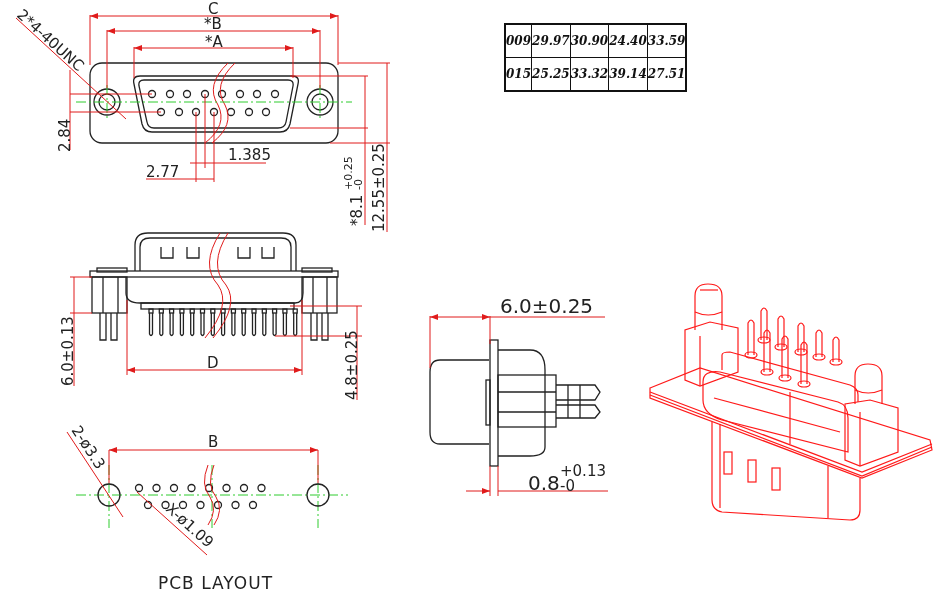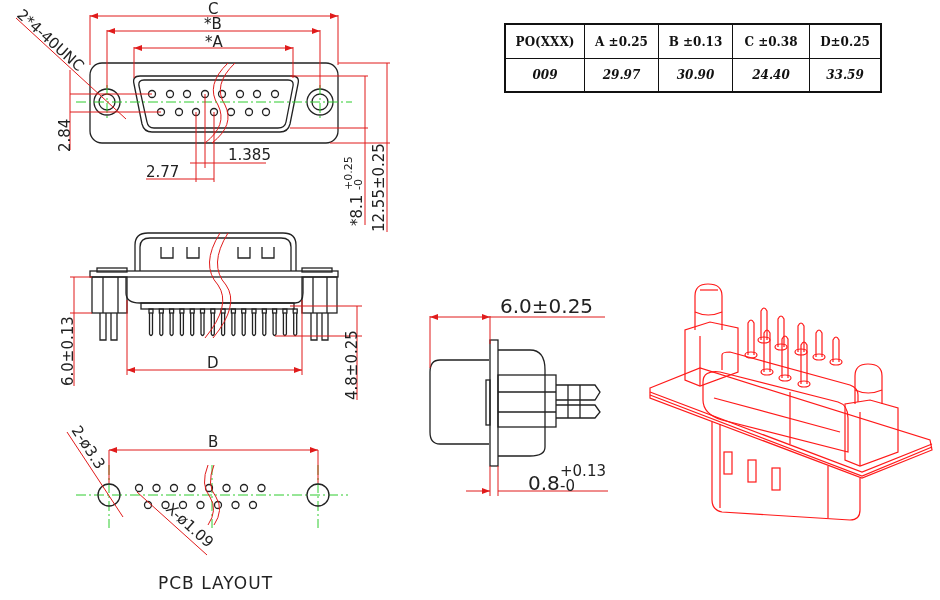--- a/index.html
+++ b/index.html
@@ -16,33 +16,33 @@
   table.spec td,table.spec th{border:1.5px solid #111;font-family:"DejaVu Serif",serif;font-weight:bold;font-size:12px;text-align:center;color:#111;padding:0;}
   table.spec th{height:33px;}
   table.spec td{height:32px;font-style:italic;}
   .c0{width:78px}.c1{width:73px}.c2{width:73px}.c3{width:76px}.c4{width:70px}
 </style>
 </head>
 <body>
 
 <table class="spec">
   <tbody>
-      <tr>
-    <th class="c0">PO(XXX)</th>
-    <th class="c1">A ±0.25</th>
-    <th class="c2">B ±0.13</th>
-    <th class="c3">C ±0.38</th>
-    <th class="c4">D±0.25</th>
-  </tr>
   <tr>
     <td>009</td>
     <td>29.97</td>
     <td>30.90</td>
     <td>24.40</td>
     <td>33.59</td>
+  </tr>
+  <tr>
+    <td>015</td>
+    <td>25.25</td>
+    <td>33.32</td>
+    <td>39.14</td>
+    <td>27.51</td>
   </tr>
 </tbody>
   </table>
 
 <svg width="940" height="600" viewBox="0 0 940 600">
   <defs>
     <marker id="arr" markerWidth="8" markerHeight="6" refX="8" refY="3" orient="auto-start-reverse">
       <path d="M0,0 L8,3 L0,6 Z" fill="#e01b1b"></path>
     </marker>
   </defs>

